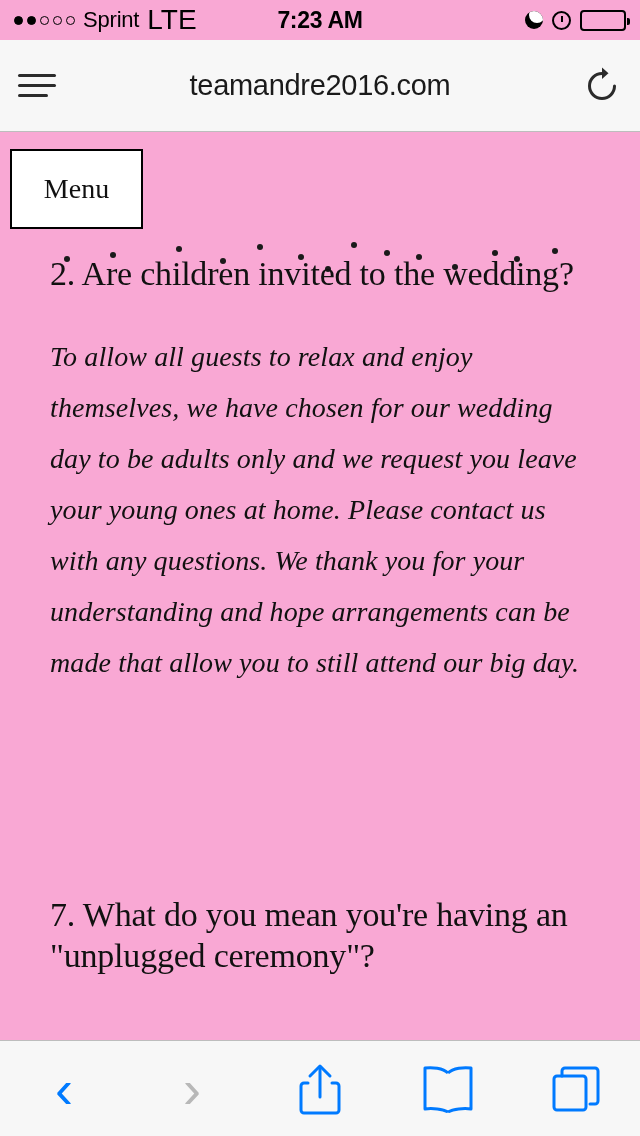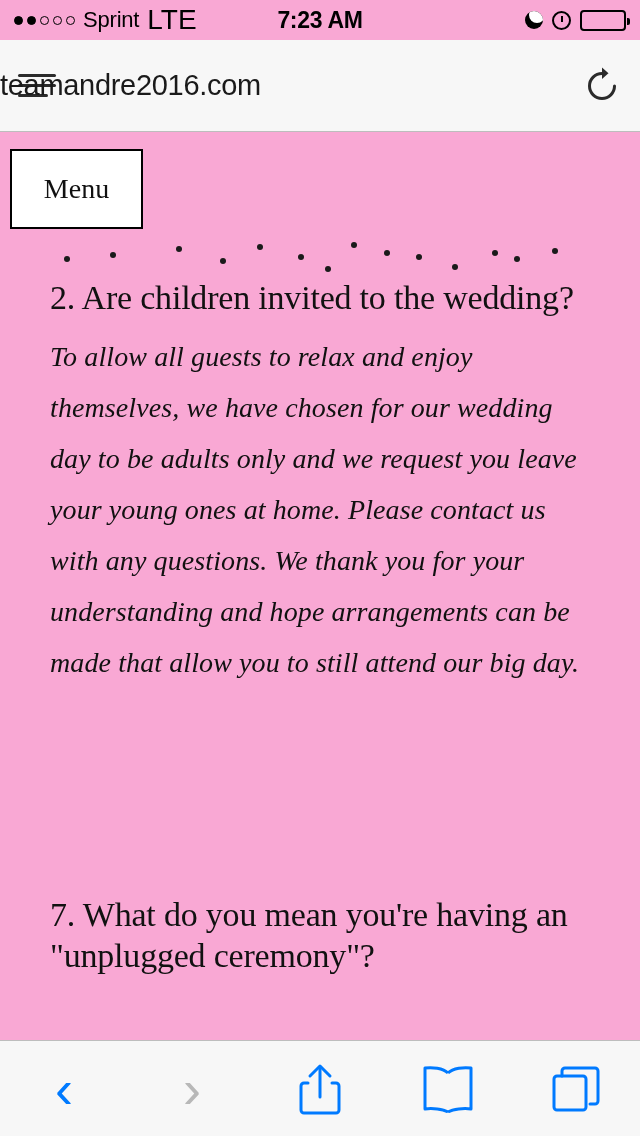--- a/index.html
+++ b/index.html
@@ -137,21 +137,21 @@
     height: 3px;
     background: #2b2b2b;
     border-radius: 2px;
   }
   .hamburger span:nth-child(1) { width: 38px; }
   .hamburger span:nth-child(2) { width: 38px; }
   .hamburger span:nth-child(3) { width: 30px; }
   .url-wrap {
     position: absolute;
     left: 0; right: 0;
-    text-align: left;
+    text-align: center;
     pointer-events: none;
   }
   .url-text {
     font-size: 29px;
     color: #1a1a1a;
     letter-spacing: -0.3px;
   }
   .reload {
     margin-left: auto;
     width: 40px; height: 40px;
@@ -205,21 +205,21 @@
     font-weight: 400;
     line-height: 1.2;
     letter-spacing: -0.2px;
   }
   p.a {
     font-size: 28px;
     font-style: italic;
     line-height: 1.82;
     letter-spacing: 0.1px;
   }
-  .q1 { position: absolute; top: 122px; left: 50px; right: 40px; margin-top: 24px; }
+  .q1 { position: absolute; top: 122px; left: 50px; right: 40px; }
   .a1 { position: absolute; top: 200px; left: 50px; right: 52px; }
   .q2 { position: absolute; top: 763px; left: 50px; right: 40px; line-height: 1.78; }
 
   
   .toolbar {
     height: 96px;
     background: #f7f7f7;
     border-top: 1px solid #bdbdbd;
     display: flex;
     align-items: center;

